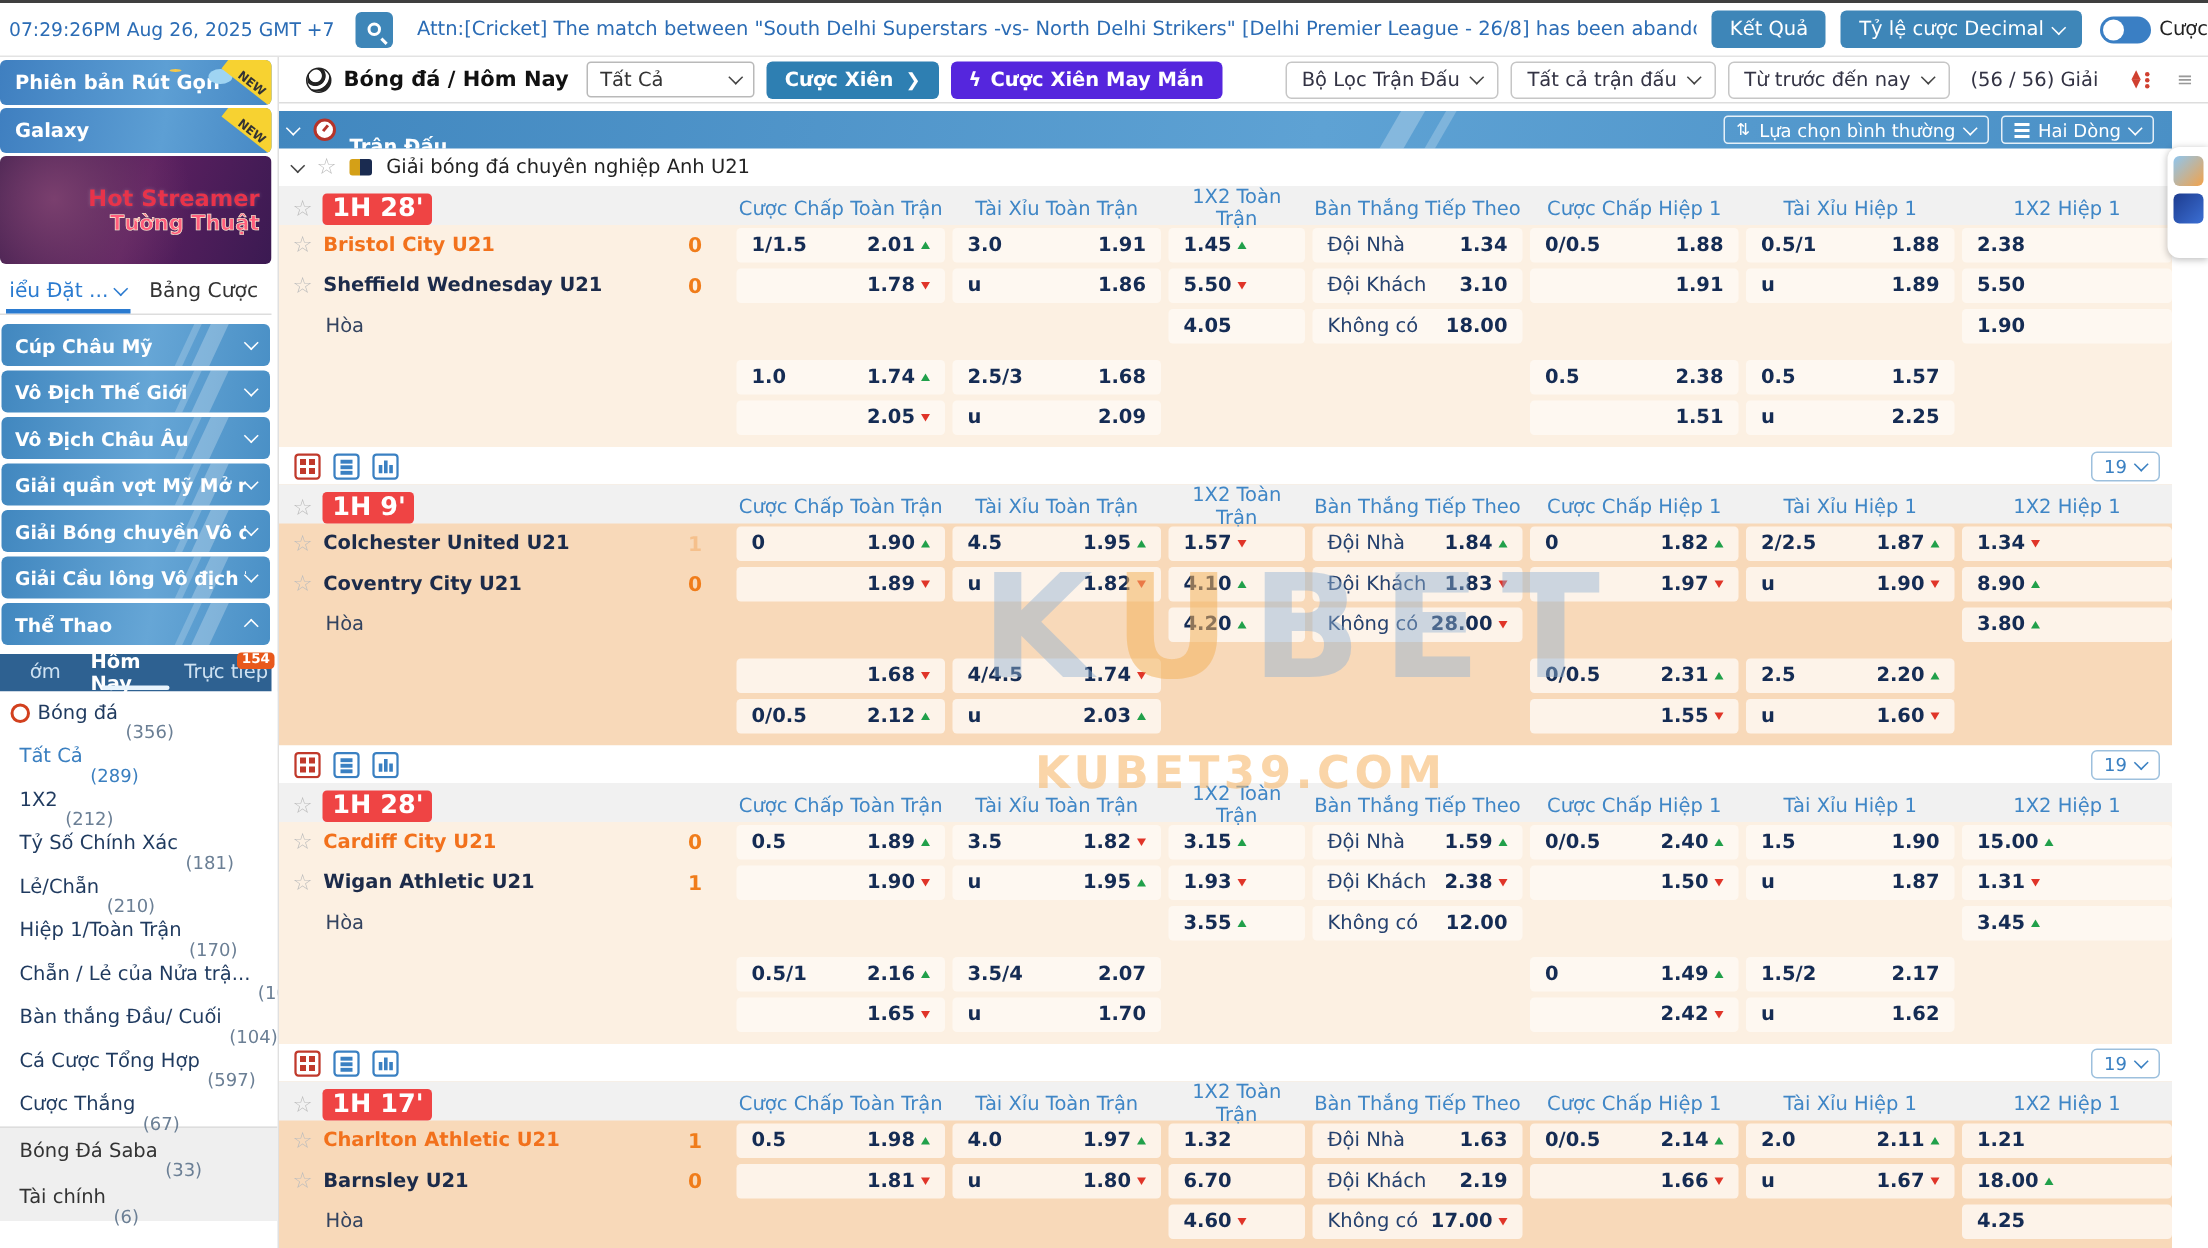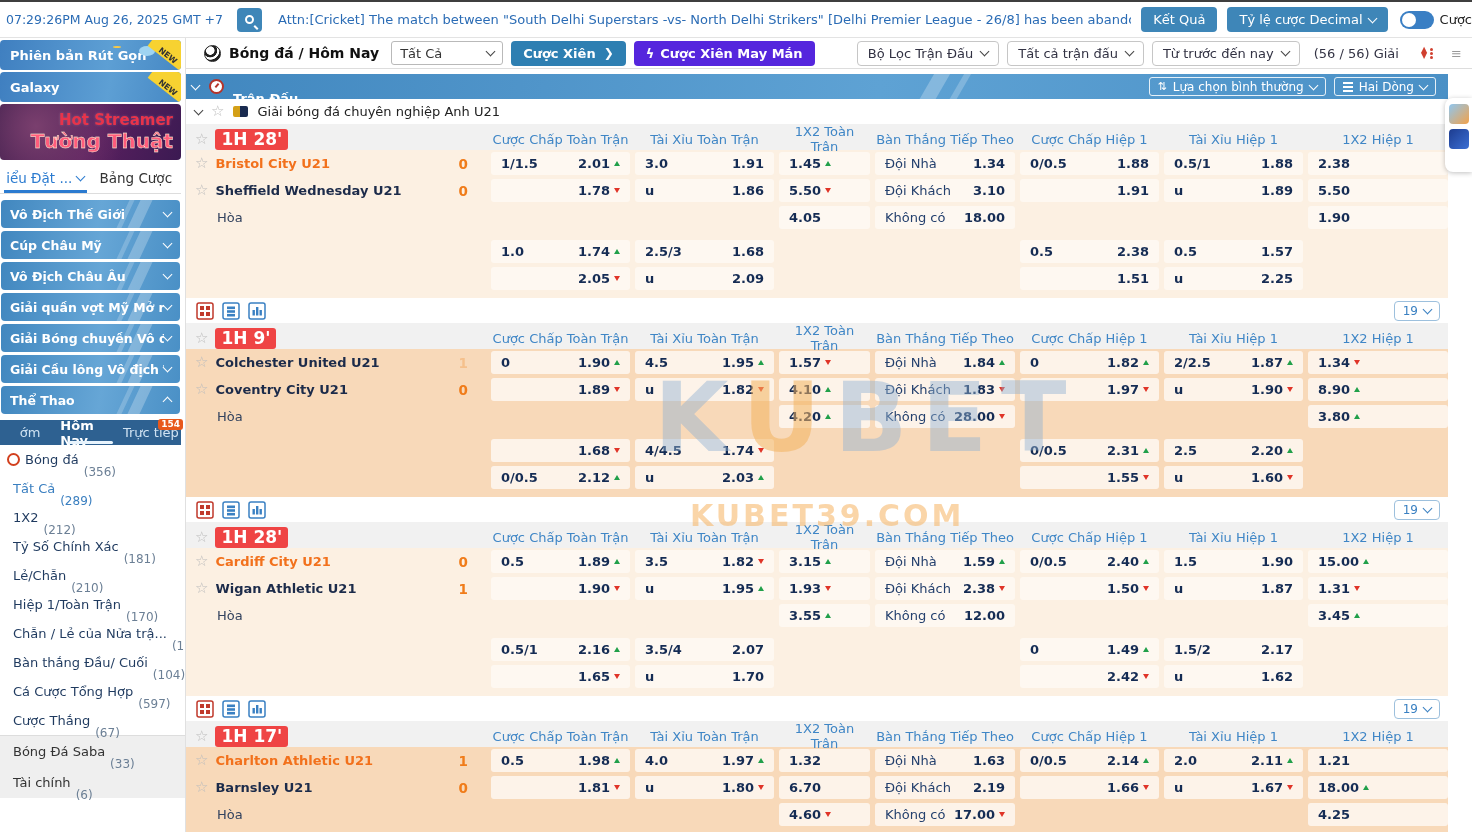--- a/index.html
+++ b/index.html
@@ -26,25 +26,25 @@
   .sidebar{width:186px;border-right:1px solid #e0e0e0;background:#fff;overflow:hidden;flex:0 0 auto;}
   .rightcol{width:1286px;position:relative;flex:0 0 auto;}
 
   
   .sb-banner{height:30px;margin:2px 4px 2px 0;border-radius:4px;position:relative;overflow:hidden;
     background:linear-gradient(100deg,#3f7fc0,#5d9fd4 60%,#4688c4);color:#fff;font-weight:bold;font-size:13px;
     display:flex;align-items:center;padding-left:10px;}
   .sb-banner .planet{position:absolute;right:26px;top:6px;width:16px;height:10px;border-radius:50%;background:#9fd4f2;box-shadow:-30px -4px 0 -4px #f7c948;}
   .ribbon{position:absolute;right:-14px;top:-4px;width:44px;height:26px;background:#f7d231;transform:rotate(38deg);
     color:#333;font-size:8px;font-weight:bold;display:flex;align-items:flex-end;justify-content:center;}
-  .hotbanner{height:56px;margin:2px 4px 2px 0;border-radius:4px;background:
+  .hotbanner{height:72px;margin:2px 4px 2px 0;border-radius:4px;background:
     radial-gradient(circle at 20% 40%,#7a3f6e,transparent 60%),linear-gradient(110deg,#2a1540,#5c2060 50%,#3b1a52);
     display:flex;flex-direction:column;align-items:flex-end;justify-content:center;padding-right:8px;}
   .hot1{font-size:15px;font-weight:bold;color:#e8334a;text-shadow:0 0 3px #fff3;}
-  .hot2{font-size:20px;font-weight:bold;color:#ff5d7c;-webkit-text-stroke:.4px #ffd;}
+  .hot2{font-size:14px;font-weight:bold;color:#ff5d7c;-webkit-text-stroke:.4px #ffd;}
   .sb-tabs{display:flex;border-bottom:1px solid #ddd;background:#fff;height:32px;align-items:stretch;margin-right:4px;}
   .sb-tab{flex:1;display:flex;align-items:center;justify-content:center;gap:5px;font-size:13.5px;color:#333;position:relative;cursor:pointer;}
   .sb-tab.act{color:#2b7bd0;}
   .sb-tab.act::after{content:"";position:absolute;left:4px;right:4px;bottom:0;height:3px;background:#2b7bd0;}
   .accwrap{padding:3px 0;}
   .acc{height:28px;margin:3px 5px 3px 1px;border-radius:4px;color:#fff;font-weight:bold;font-size:12.5px;
     display:flex;align-items:center;padding:0 9px;cursor:pointer;position:relative;overflow:hidden;
     background:linear-gradient(100deg,#4187bf,#66a6d6 55%,#4a90c6);}
   .acc::before{content:"";position:absolute;right:34px;top:-6px;width:12px;height:40px;background:rgba(255,255,255,.25);transform:skewX(-25deg);}
   .acc::after{content:"";position:absolute;right:52px;top:-6px;width:5px;height:40px;background:rgba(255,255,255,.2);transform:skewX(-25deg);}
@@ -198,25 +198,25 @@
       <span class="sb-tab act">
         <span>iểu Đặt ...</span>
         <i class="chev" style="border-color:#2b7bd0"></i>
       </span>
       <span class="sb-tab">
         <span>Bảng Cược</span>
       </span>
     </div>
     <div class="accwrap">
         <div class="acc">
+          <span class="acclbl">Cúp Châu Mỹ</span>
+          <i class="chev w"></i>
+        </div>
+        <div class="acc">
           <span class="acclbl">Vô Địch Thế Giới</span>
-          <i class="chev w"></i>
-        </div>
-        <div class="acc">
-          <span class="acclbl">Cúp Châu Mỹ</span>
           <i class="chev w"></i>
         </div>
         <div class="acc">
           <span class="acclbl">Vô Địch Châu Âu</span>
           <i class="chev w"></i>
         </div>
         <div class="acc">
           <span class="acclbl">Giải quần vợt Mỹ Mở rộ...</span>
           <i class="chev w"></i>
         </div>

